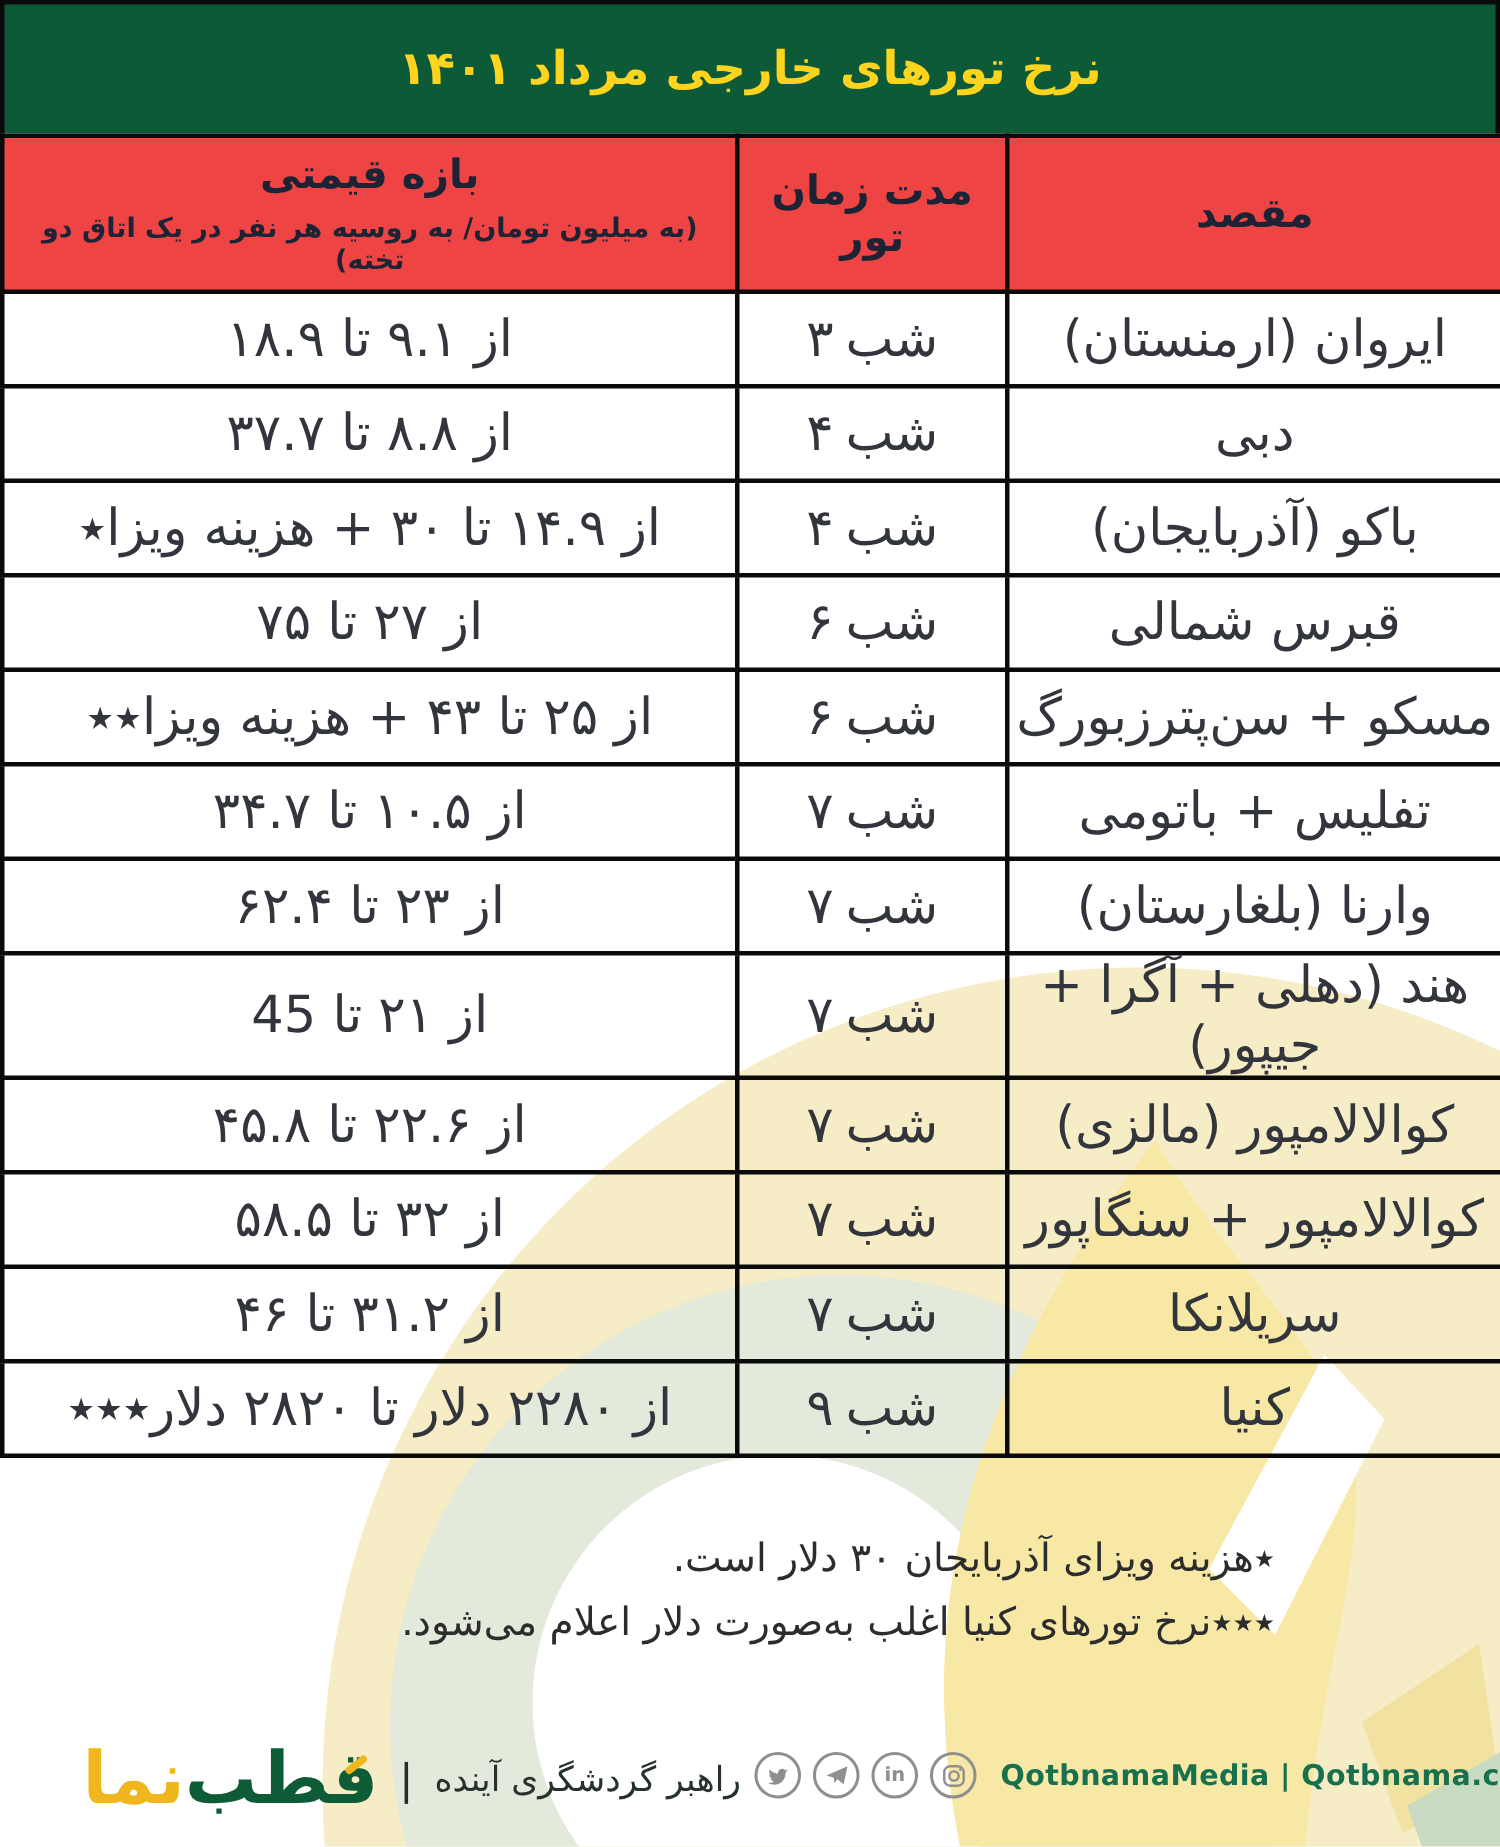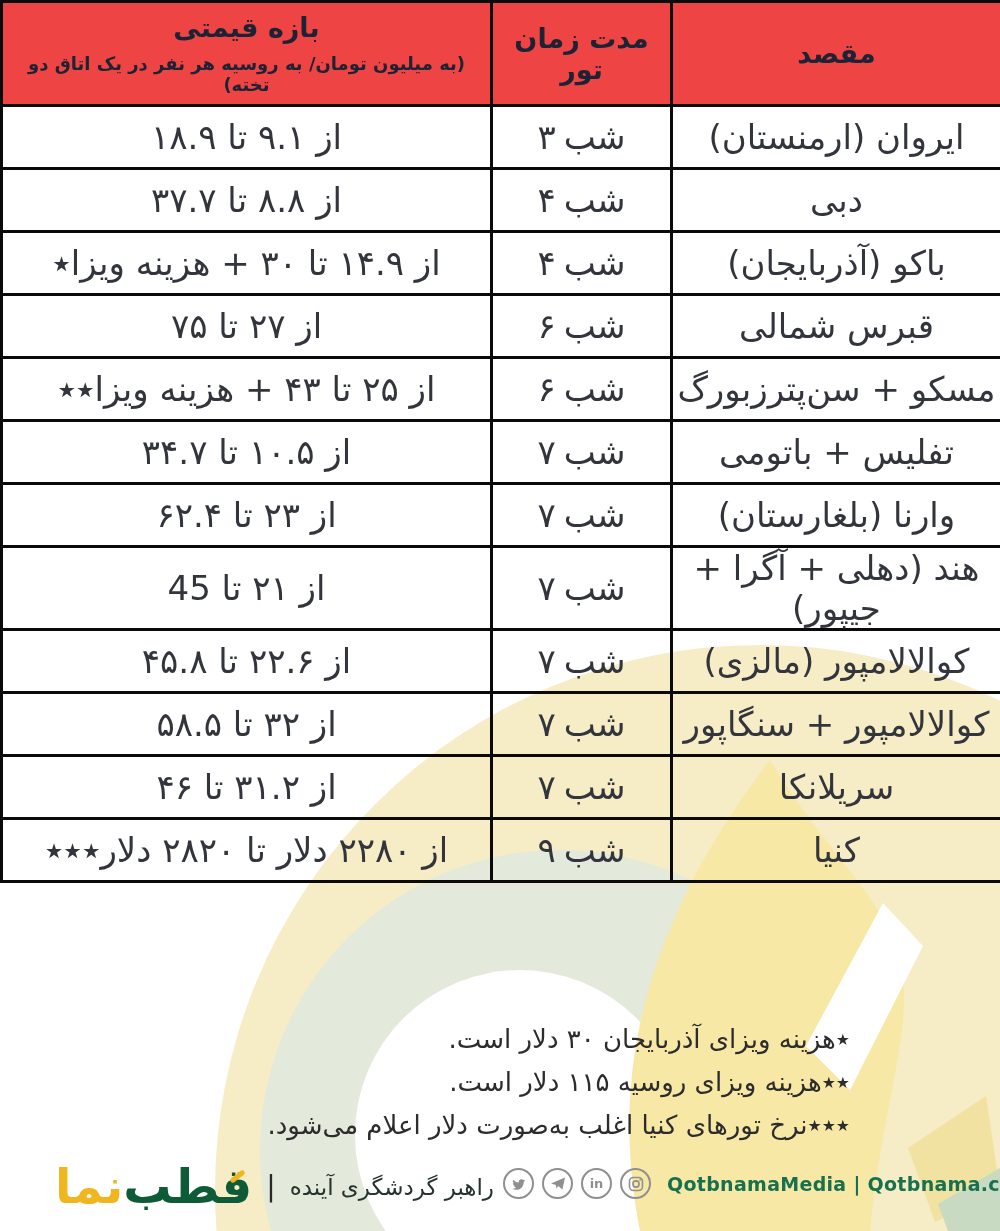--- a/index.html
+++ b/index.html
@@ -63,20 +63,23 @@
     <circle cx="760" cy="1190" r="545" fill="#f6ecc6"></circle>
     <circle cx="560" cy="1150" r="300" fill="#e3e9db"></circle>
     <circle cx="520" cy="1135" r="165" fill="#ffffff"></circle>
     <path d="M770 760 C 830 860 895 905 903 975 C 910 1040 880 1120 870 1231 L 640 1231 C 610 1080 640 930 770 760 Z" fill="#f8e8a6"></path>
     <path d="M883 903 L 923 946 L 850 1090 L 806 1046 Z" fill="#ffffff"></path>
     <path d="M908 1148 L 986 1096 L 1000 1190 L 935 1222 Z" fill="#f2e2a2"></path>
     <path d="M938 1204 L 1000 1168 L 1000 1231 L 948 1231 Z" fill="#c9dac3"></path>
   </svg>
 
   <div class="sheet">
+    <div class="titlebar">
+      <div class="title-text">نرخ تورهای خارجی مرداد ۱۴۰۱</div>
+    </div>
 
     <table class="rates">
       <colgroup>
           <col class="c-dest">
           <col class="c-dur">
           <col class="c-price">
         </colgroup>
       <thead>
         <tr>
           <th>
@@ -211,21 +214,20 @@
               </span>
             </td>
             <td>از ۲۲۸۰ دلار تا ۲۸۲۰ دلار٭٭٭</td>
           </tr>
         </tbody>
     </table>
   </div>
 
   <div class="footnotes" id="footnotes">
       <div>٭هزینه ویزای آذربایجان ۳۰ دلار است.</div>
-      <div>٭٭هزینه ویزای روسیه ۱۱۵ دلار است.</div>
       <div>٭٭٭نرخ تورهای کنیا اغلب به‌صورت دلار اعلام می‌شود.</div>
     </div>
 
   <div class="brand">
     <div class="logo-fa">
       <span class="logo-green">قطب‌</span><span class="logo-yellow">نما</span>
       <span class="logo-needle"></span>
     </div>
     <span class="brand-divider">|</span>
     <span class="brand-tagline">راهبر گردشگری آینده</span>

